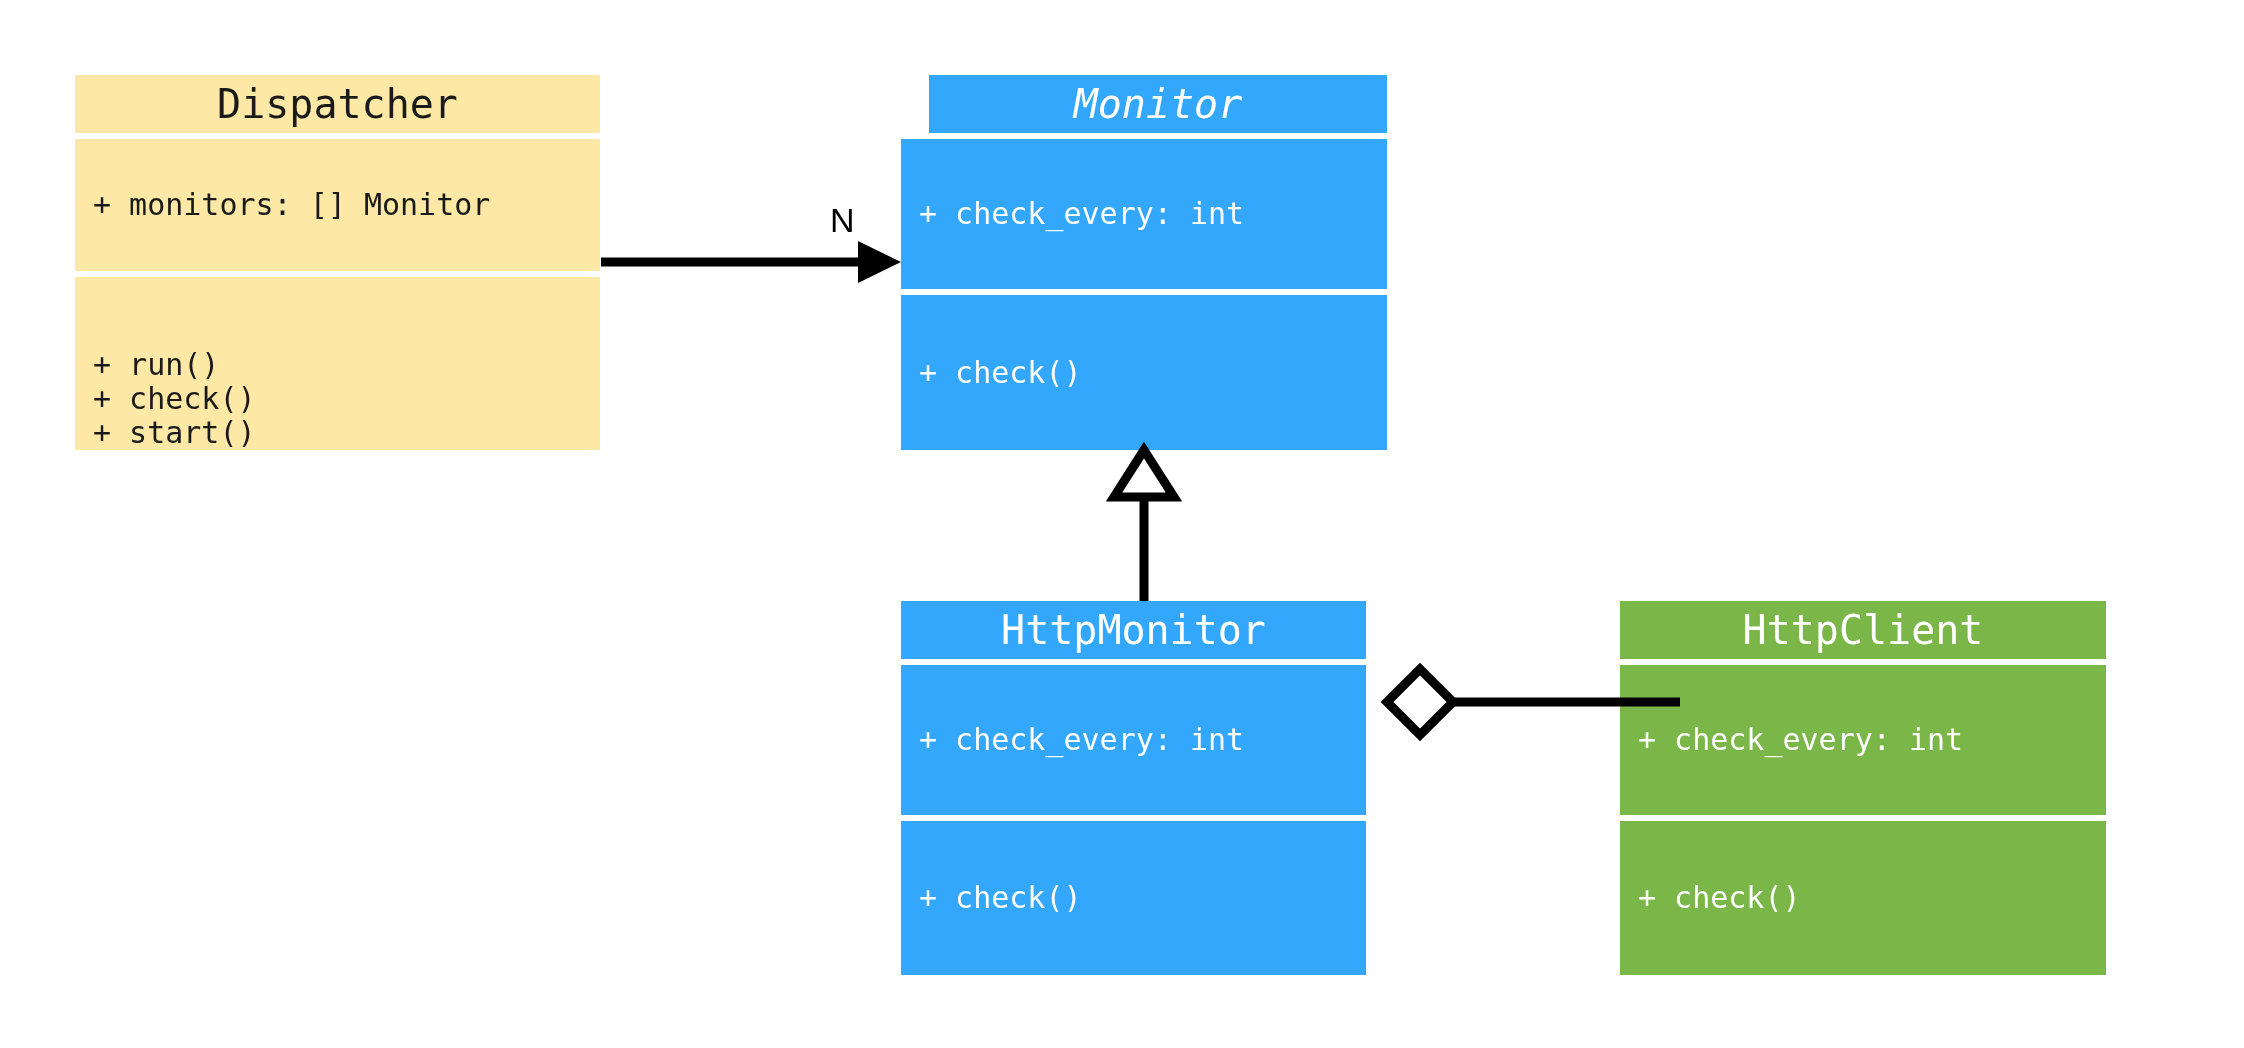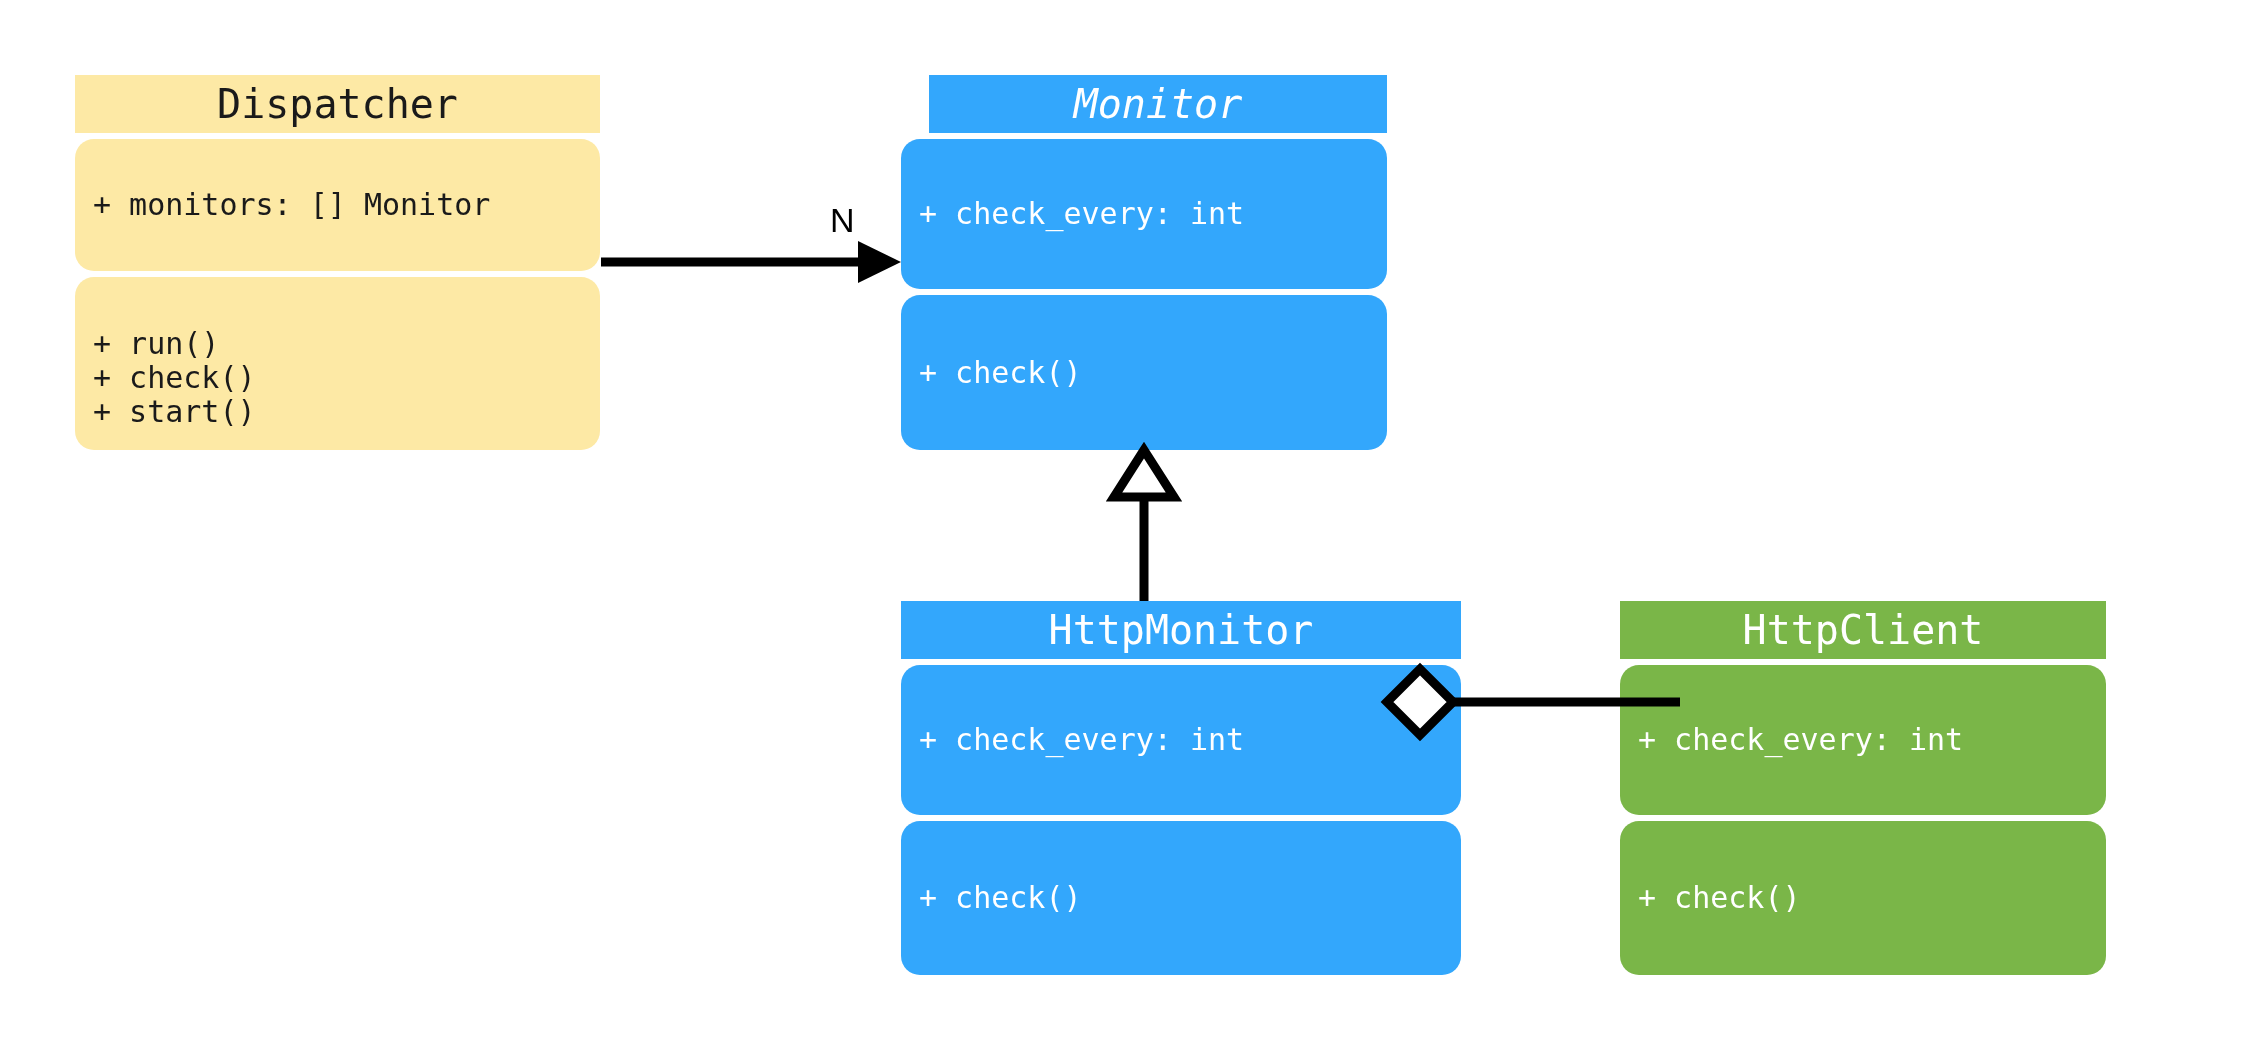--- a/index.html
+++ b/index.html
@@ -49,21 +49,20 @@
 
   .uml-title.abstract {
     font-style: italic;
   }
 
   .uml-members {
     display: flex;
     flex-direction: column;
     justify-content: center;
     padding-left: 18px;
-    border-radius: 19px;
   }
 
   .uml-member {
     font-size: 30px;
     line-height: 34px;
     white-space: pre;
   }
 
   
   .gap {
@@ -99,40 +98,40 @@
 
 <div id="diagram-canvas">
 
   <div class="uml-class theme-yellow" style="left:75px; top:75px; width:525px; height:375px;">
     <div class="uml-compartment uml-title" style="height:58px;">Dispatcher</div>
     <div class="gap"></div>
     <div class="uml-compartment uml-members" style="height:132px;">
       <div class="uml-member">+ monitors: [] Monitor</div>
     </div>
     <div class="gap"></div>
-    <div class="uml-compartment uml-members" style="height:173px; justify-content:center; padding-top:28px;">
+    <div class="uml-compartment uml-members" style="height:173px; justify-content:flex-end; padding-top:28px;">
       <div class="uml-member">+ run()</div>
       <div class="uml-member">+ check()</div>
       <div class="uml-member">+ start()</div>
     </div>
   </div>
 
   <div class="uml-class theme-blue" style="left:901px; top:75px; width:486px; height:375px;">
     <div class="uml-compartment uml-title abstract" style="height:58px;margin-left:28px;">Monitor</div>
     <div class="gap"></div>
     <div class="uml-compartment uml-members" style="height:150px;">
       <div class="uml-member">+ check_every: int</div>
     </div>
     <div class="gap"></div>
     <div class="uml-compartment uml-members" style="height:155px;">
       <div class="uml-member">+ check()</div>
     </div>
   </div>
 
-  <div class="uml-class theme-blue" style="left:901px; top:601px; width:560px; height:374px;">
+  <div class="uml-class theme-blue" style="left:901px; top:601px; width:465px; height:374px;">
     <div class="uml-compartment uml-title" style="height:58px;">HttpMonitor</div>
     <div class="gap"></div>
     <div class="uml-compartment uml-members" style="height:150px;">
       <div class="uml-member">+ check_every: int</div>
     </div>
     <div class="gap"></div>
     <div class="uml-compartment uml-members" style="height:154px;">
       <div class="uml-member">+ check()</div>
     </div>
   </div>

